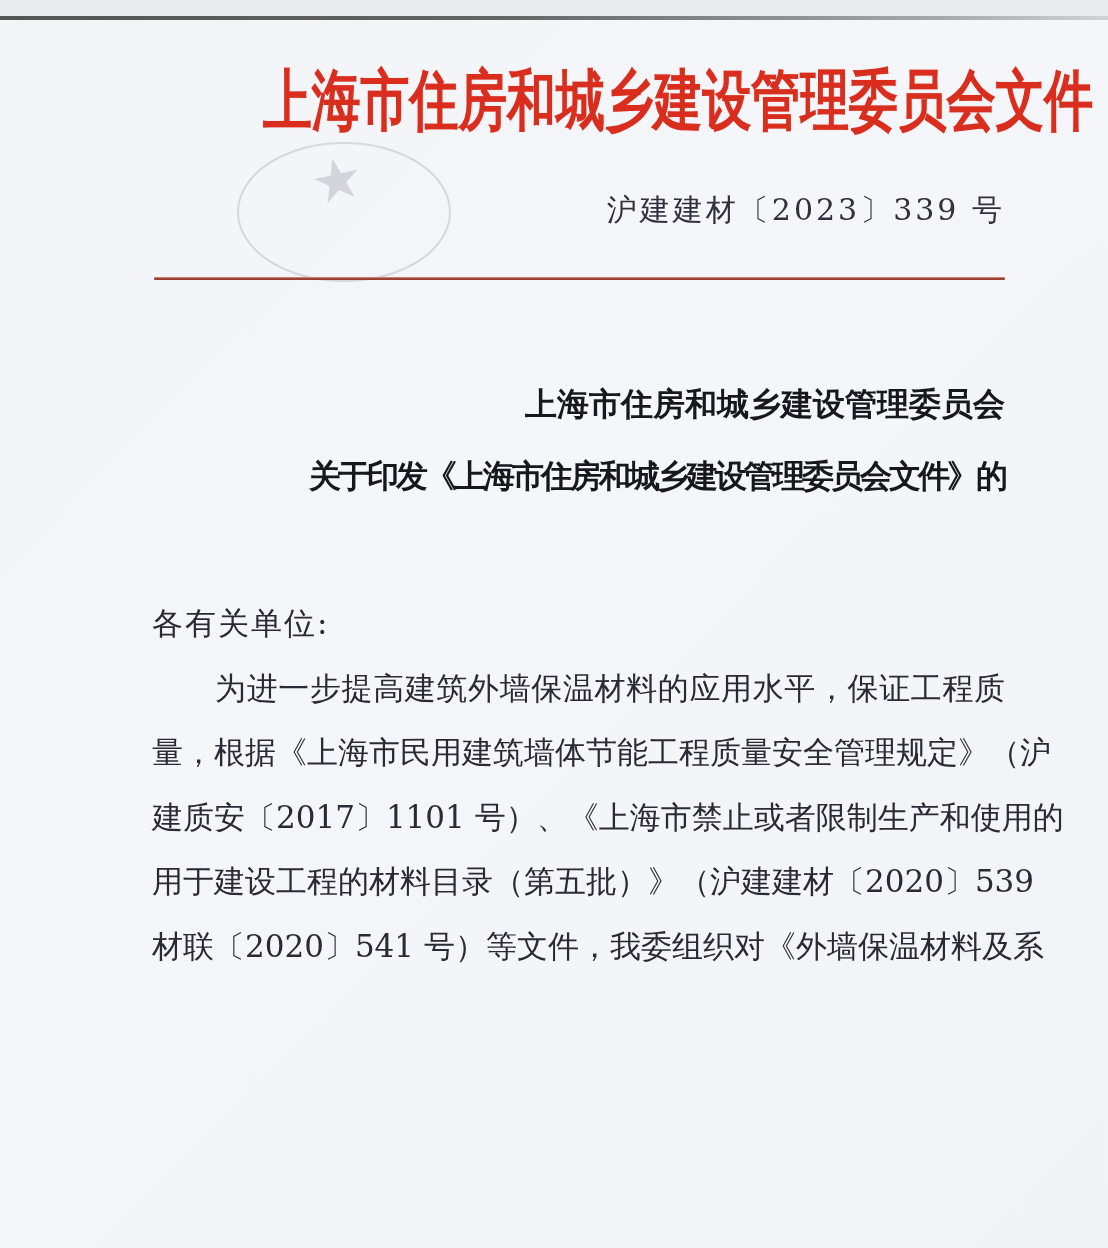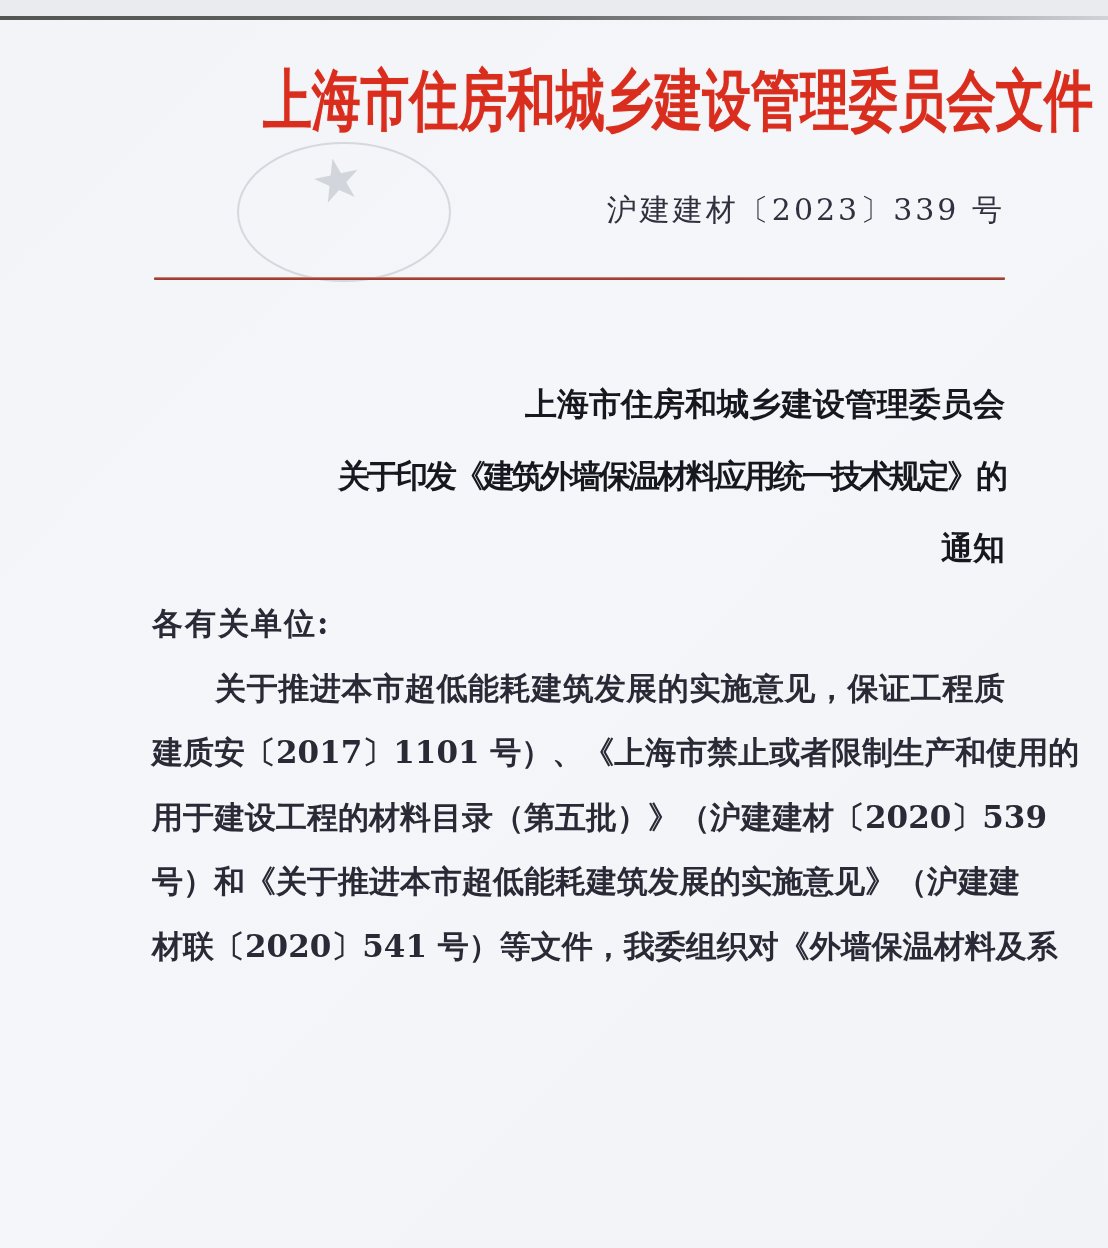--- a/index.html
+++ b/index.html
@@ -76,21 +76,20 @@
     line-height: 72px;
   }
   .title-line { white-space: nowrap; }
   .title-line.tight { letter-spacing: -3px; }
 
   .body-text {
     top: 575px;
     font-size: 31px;
     line-height: 64.5px;
     color: #2a2a36;
-    font-weight: bold;
   }
   .body-line {
     height: 64.5px;
     text-align: justify;
     text-align-last: justify;
     white-space: nowrap;
   }
   .body-line.salutation {
     text-align: left;
     text-align-last: left;
@@ -109,27 +108,26 @@
   <div class="seal">
     <span class="seal-star">★</span>
   </div>
 
   <div class="column doc-number">沪建建材〔2023〕339 号</div>
 
   <div class="red-rule"></div>
 
   <div class="column title-block">
     <div class="title-line">上海市住房和城乡建设管理委员会</div>
-    <div class="title-line tight">关于印发《建筑外墙保温材料应用统一技术规定》的</div>
-    <div class="title-line">通知</div>
+    <div class="title-line tight">关于印发《上海市住房和城乡建设管理委员会文件》的</div>
   </div>
 
   <div class="column body-text">
     <div class="body-line salutation">各有关单位:</div>
-    <div class="body-line indent">关于推进本市超低能耗建筑发展的实施意见，保证工程质</div>
+    <div class="body-line indent">为进一步提高建筑外墙保温材料的应用水平，保证工程质</div>
+    <div class="body-line">量，根据《上海市民用建筑墙体节能工程质量安全管理规定》（沪</div>
     <div class="body-line">建质安〔2017〕1101 号）、《上海市禁止或者限制生产和使用的</div>
     <div class="body-line">用于建设工程的材料目录（第五批）》（沪建建材〔2020〕539</div>
-    <div class="body-line">号）和《关于推进本市超低能耗建筑发展的实施意见》（沪建建</div>
     <div class="body-line">材联〔2020〕541 号）等文件，我委组织对《外墙保温材料及系</div>
   </div>
 
   <div class="edge-bottom"></div>
 </div>
 
 </body></html>

